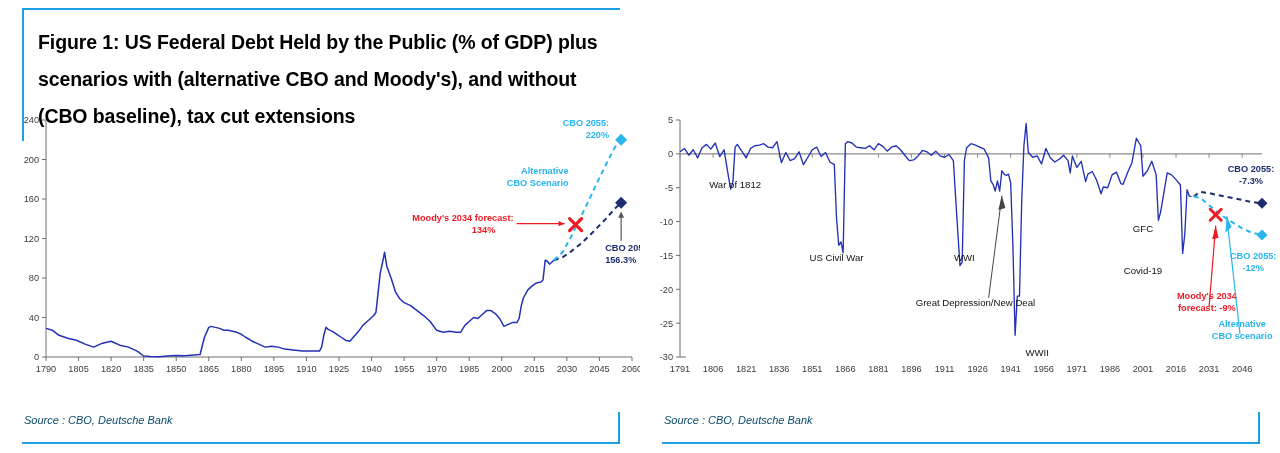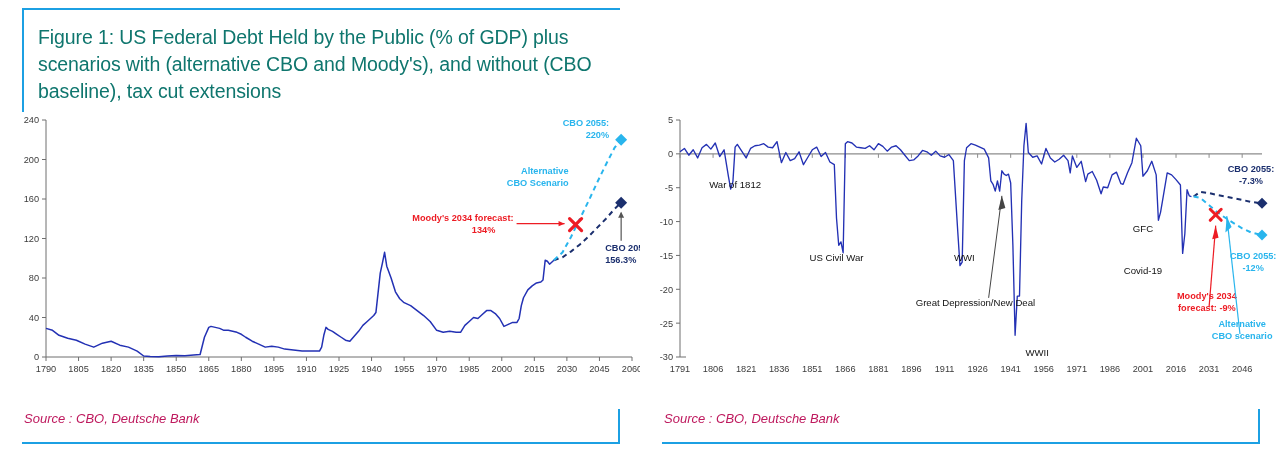--- a/index.html
+++ b/index.html
@@ -20,39 +20,39 @@
   
   .title-wrap {
     position: relative;
     margin: 8px 20px 0 22px;
     padding: 14px 0 6px 14px;
     border-top: 2.5px solid #1CA0E3;
     border-left: 2.5px solid #1CA0E3;
     min-height: 104px;
   }
   .fig-title {
-    color: #0f766e;
+    color: #000000;
     font-size: 19.5px;
-    line-height: 27px;
-    font-weight: 400;
+    line-height: 37px;
+    font-weight: 700;
     letter-spacing: -0.1px;
   }
 
   
   .source-wrap {
     position: absolute;
     left: 22px; right: 20px; bottom: 9px;
     padding-bottom: 10px;
     border-bottom: 2.5px solid #1CA0E3;
     border-right: 2.5px solid #1CA0E3;
   }
   .source-text {
     font-style: italic;
-    font-size: 13px;
-    color: #be185d;
+    font-size: 11px;
+    color: #0c4a6e;
     padding: 2px 0 6px 2px;
   }
 
   .chart-area {
     position: absolute;
     left: 0; top: 112px;
     width: 640px; height: 290px;
   }
   svg { display: block; }
 

